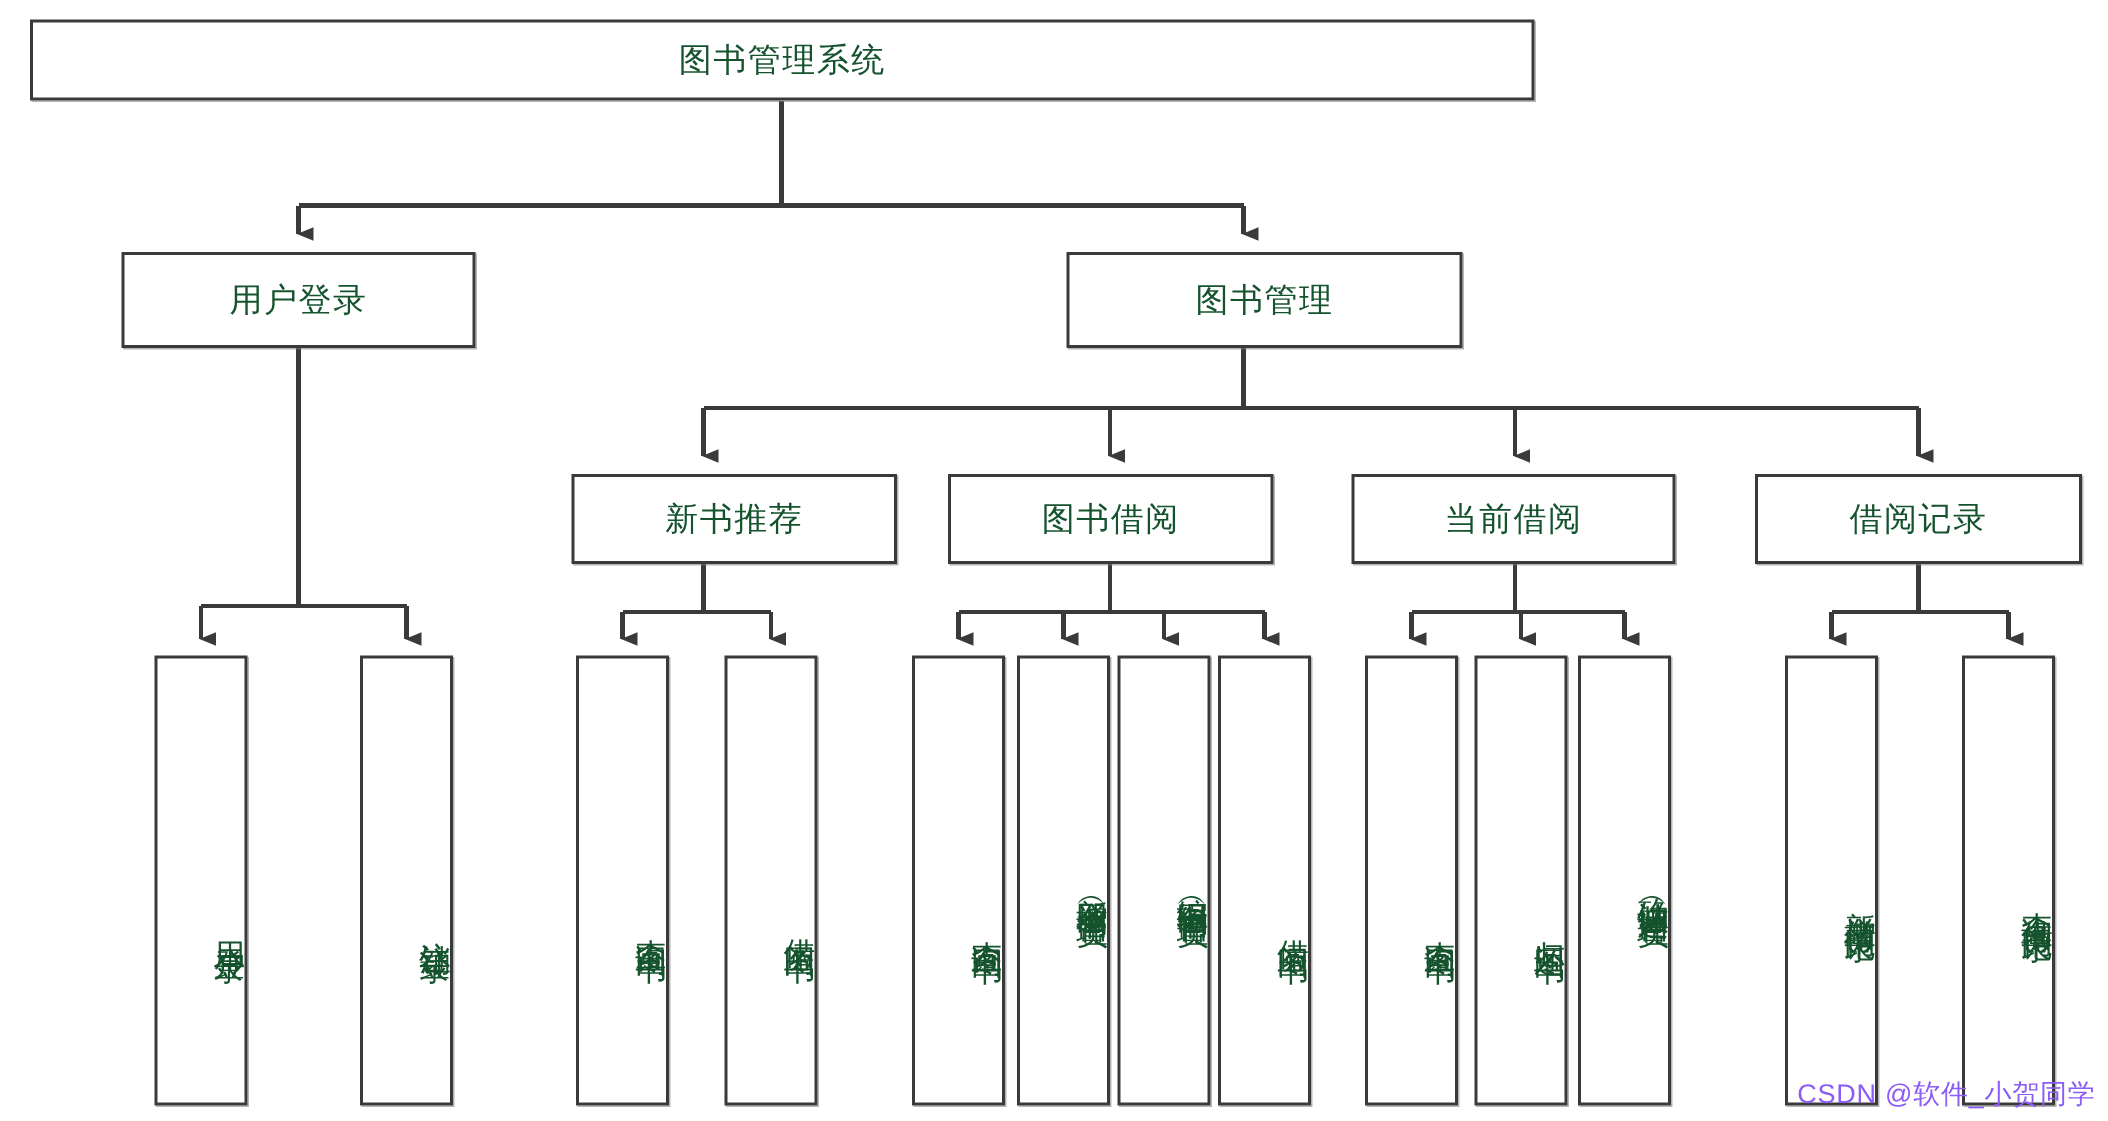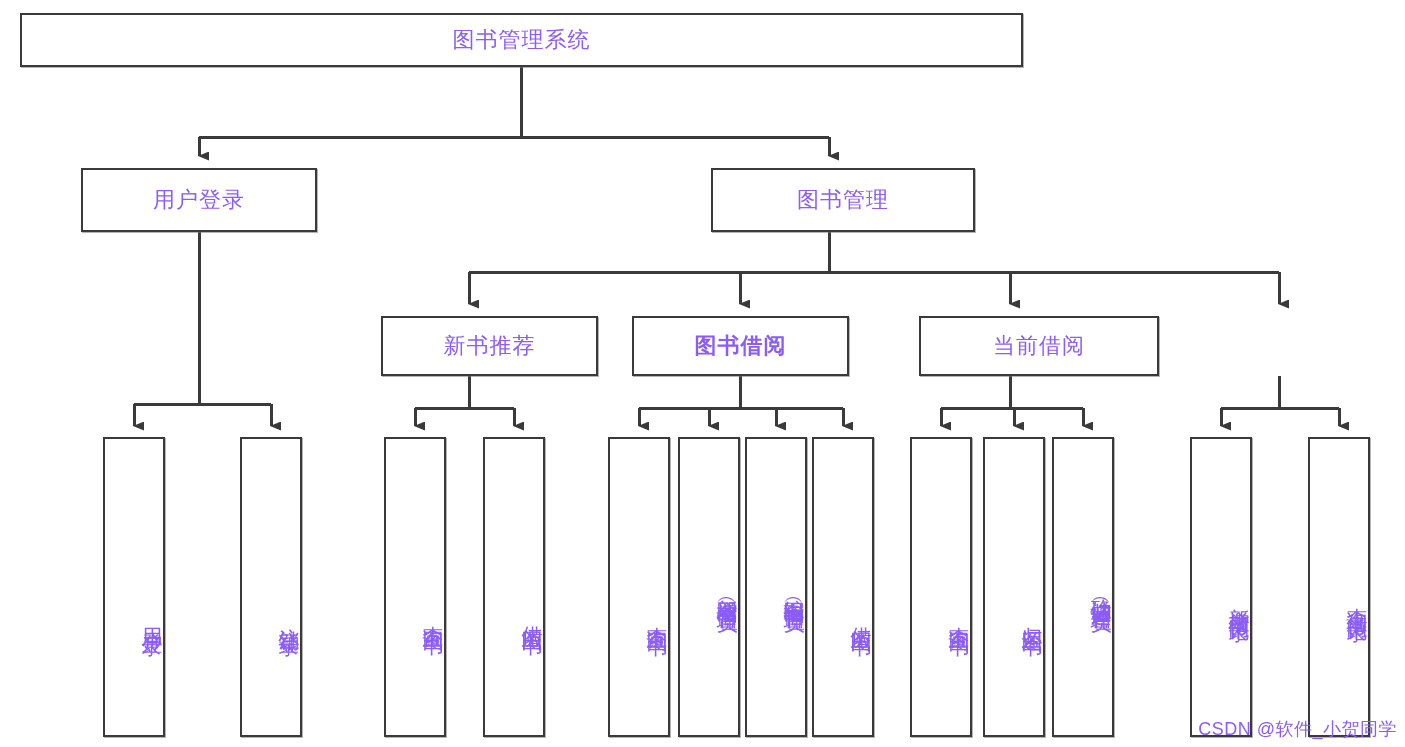--- a/index.html
+++ b/index.html
@@ -29,21 +29,21 @@
     pointer-events: none;
   }
   .node {
     position: absolute;
     box-sizing: border-box;
     background: #ffffff;
     border: 2.5px solid #3a3a3a;
     display: flex;
     align-items: center;
     justify-content: center;
-    color: #8b5cf6;
+    color: #14532d;
     box-shadow: 1px 1px 0 rgba(120,120,120,0.55);
   }
   .node.horizontal {
     font-size: 22px;
     letter-spacing: 1px;
     line-height: 1.1;
   }
   .node.vertical {
     writing-mode: vertical-rl;
     text-orientation: upright;
@@ -137,25 +137,28 @@
   <div class="node horizontal" style="left:81px; top:168px; width:236px; height:64px;">
     <span class="node-label">用户登录</span>
   </div>
   <div class="node horizontal" style="left:711px; top:168px; width:264px; height:64px;">
     <span class="node-label">图书管理</span>
   </div>
 
   <div class="node horizontal" style="left:381px; top:316px; width:217px; height:60px;">
     <span class="node-label">新书推荐</span>
   </div>
-  <div class="node horizontal" style="left:632px; top:316px; width:217px; height:60px;font-weight:bold;">
+  <div class="node horizontal" style="left:632px; top:316px; width:217px; height:60px;">
     <span class="node-label">图书借阅</span>
   </div>
-  <div class="node horizontal" style="left:901px; top:316px; width:240px; height:60px;margin-left:18px;">
+  <div class="node horizontal" style="left:901px; top:316px; width:216px; height:60px;">
     <span class="node-label">当前借阅</span>
+  </div>
+  <div class="node horizontal" style="left:1170px; top:316px; width:218px; height:60px;">
+    <span class="node-label">借阅记录</span>
   </div>
 
   <div class="node vertical" style="left:103px; top:437px; width:62px; height:300px; padding-top:60px;">
     <span class="node-label">用户登录</span>
   </div>
   <div class="node vertical" style="left:240px; top:437px; width:62px; height:300px; padding-top:60px;">
     <span class="node-label">注销登录</span>
   </div>
 
   <div class="node vertical" style="left:384px; top:437px; width:62px; height:300px; padding-top:55px;">

